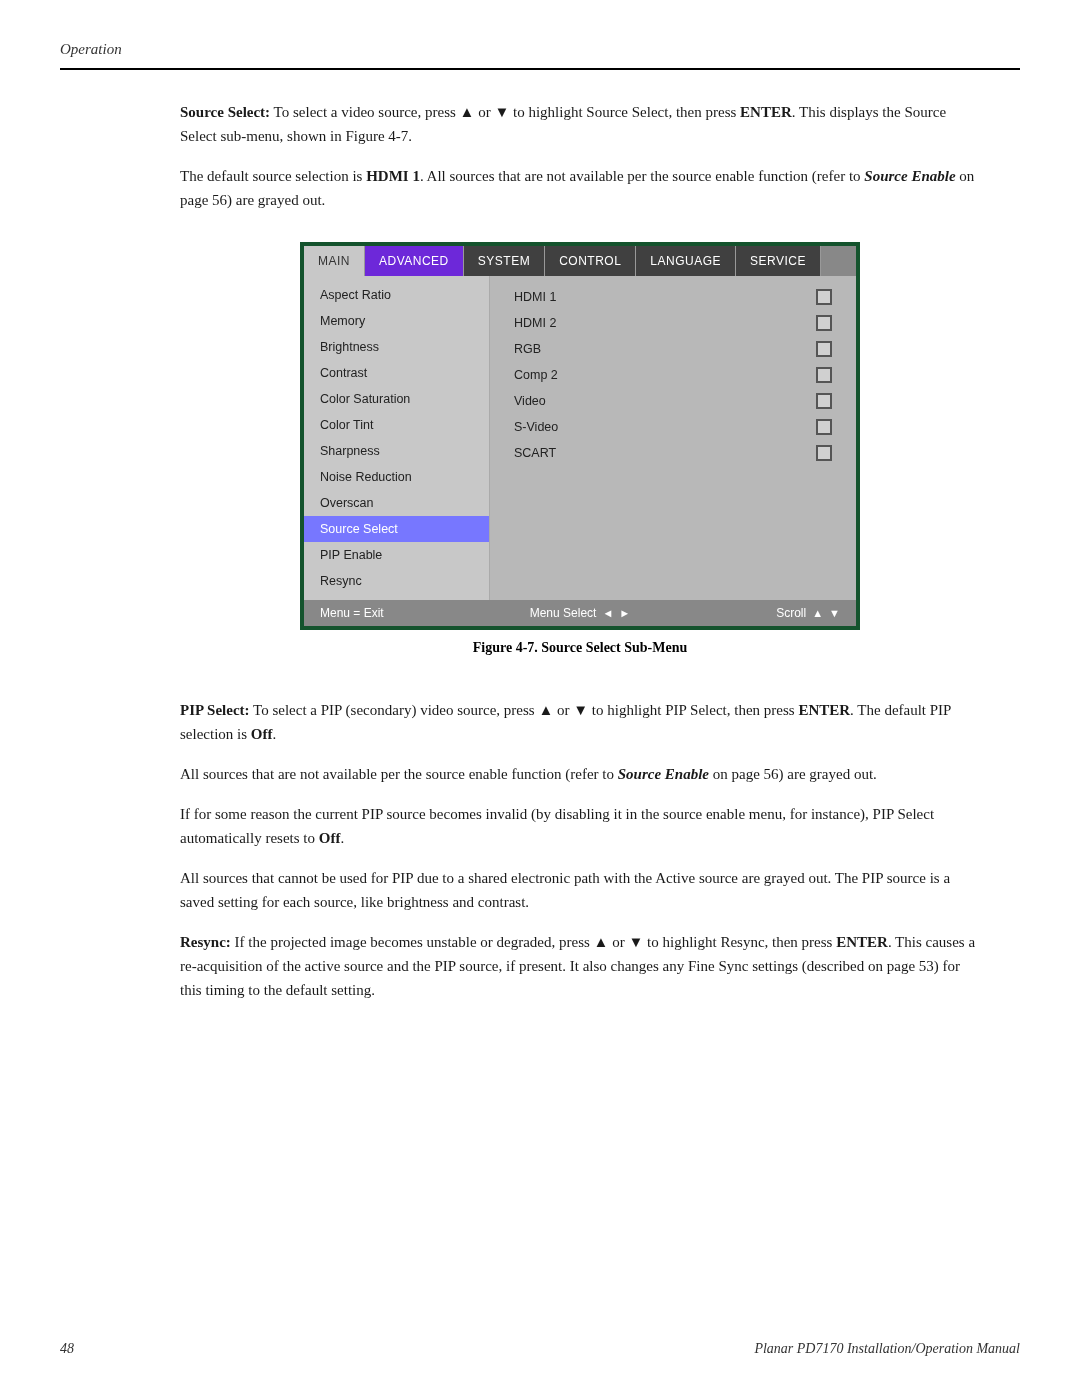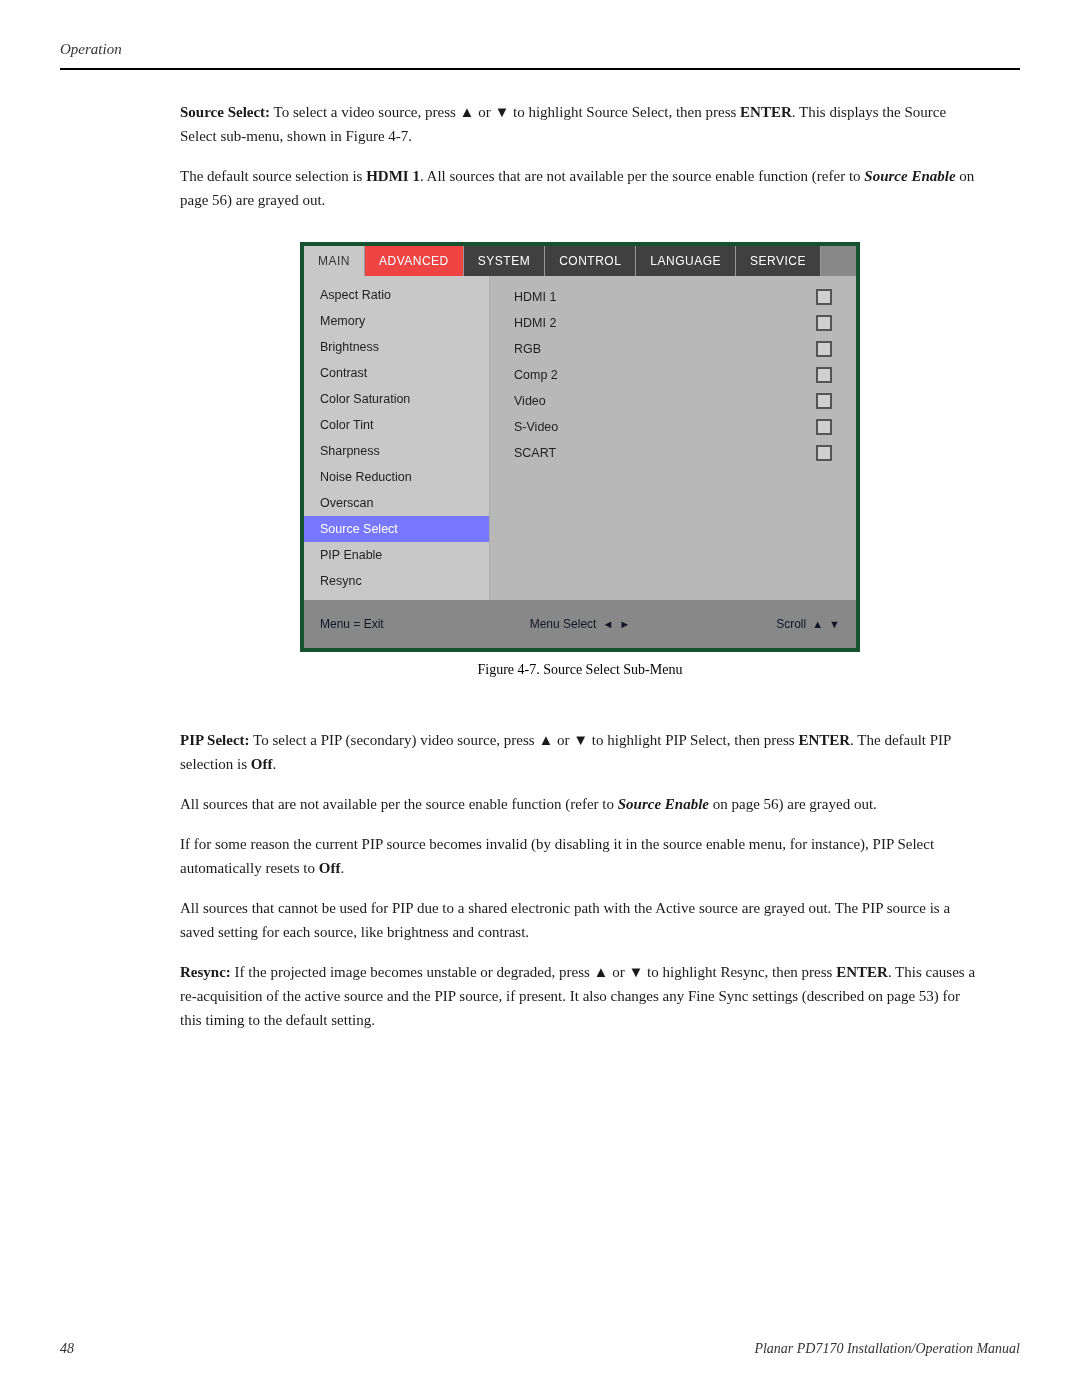--- a/index.html
+++ b/index.html
@@ -77,21 +77,21 @@
       color: #fff;
       background: #404040;
       border-right: 1px solid #999;
       font-size: 12px;
       font-weight: normal;
       text-transform: uppercase;
       letter-spacing: 0.5px;
     }
 
     .osd-tab.active {
-      background: #ef4444;
+      background: #6d28d9;
       color: #fff;
     }
 
     .osd-tab.light {
       background: #c8c8c8;
       color: #333;
     }
 
     .osd-body {
       display: flex;
@@ -139,41 +139,41 @@
       border: 2px solid #555;
       background: #d0d0d0;
       display: inline-block;
     }
 
     .osd-footer {
       background: #888;
       display: flex;
       justify-content: space-between;
       align-items: center;
-      padding: 17px 16px;
-      color: #0f172a;
+      padding: 6px 16px;
+      color: #ffffff;
       font-size: 12px;
     }
 
     .osd-footer-section {
       display: flex;
       align-items: center;
       gap: 6px;
     }
 
     .arrow-icon {
       font-size: 11px;
     }
 
     .figure-caption {
       text-align: center;
       font-size: 14px;
-      font-weight: normal;
+      font-weight: bold;
       margin-top: 10px;
-      margin-bottom: 20px;
+      margin-bottom: 12px;
     }
 
     .page-footer {
       position: absolute;
       bottom: 40px;
       left: 60px;
       right: 60px;
       display: flex;
       justify-content: space-between;
       align-items: center;

